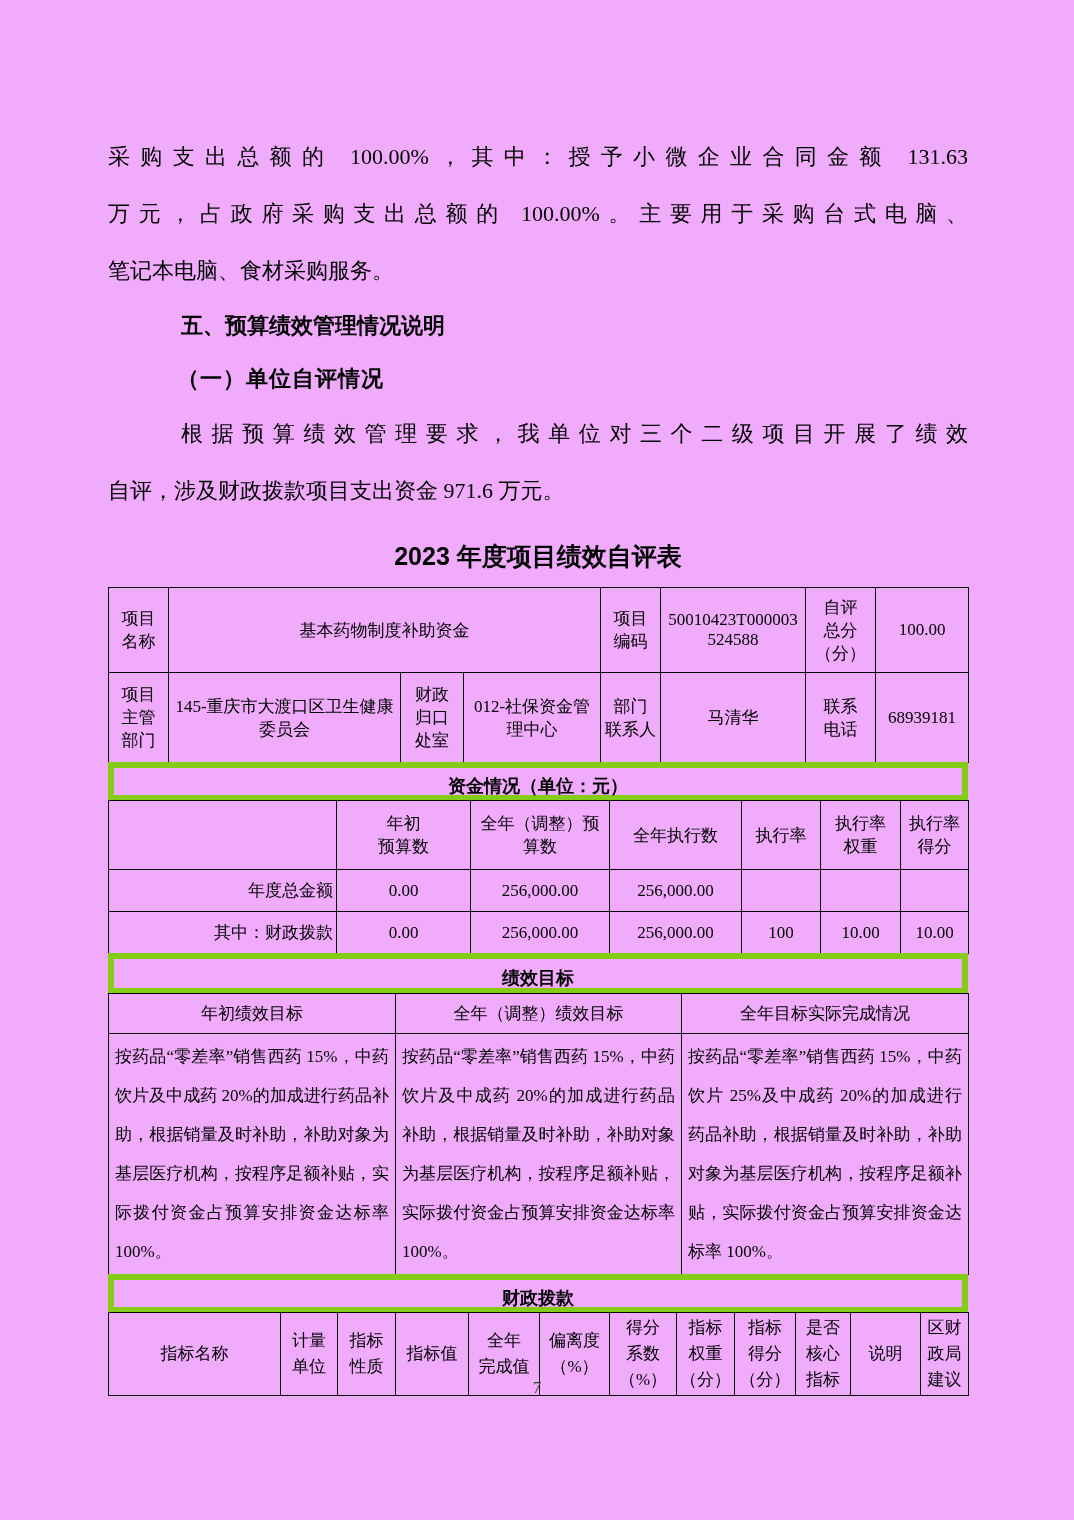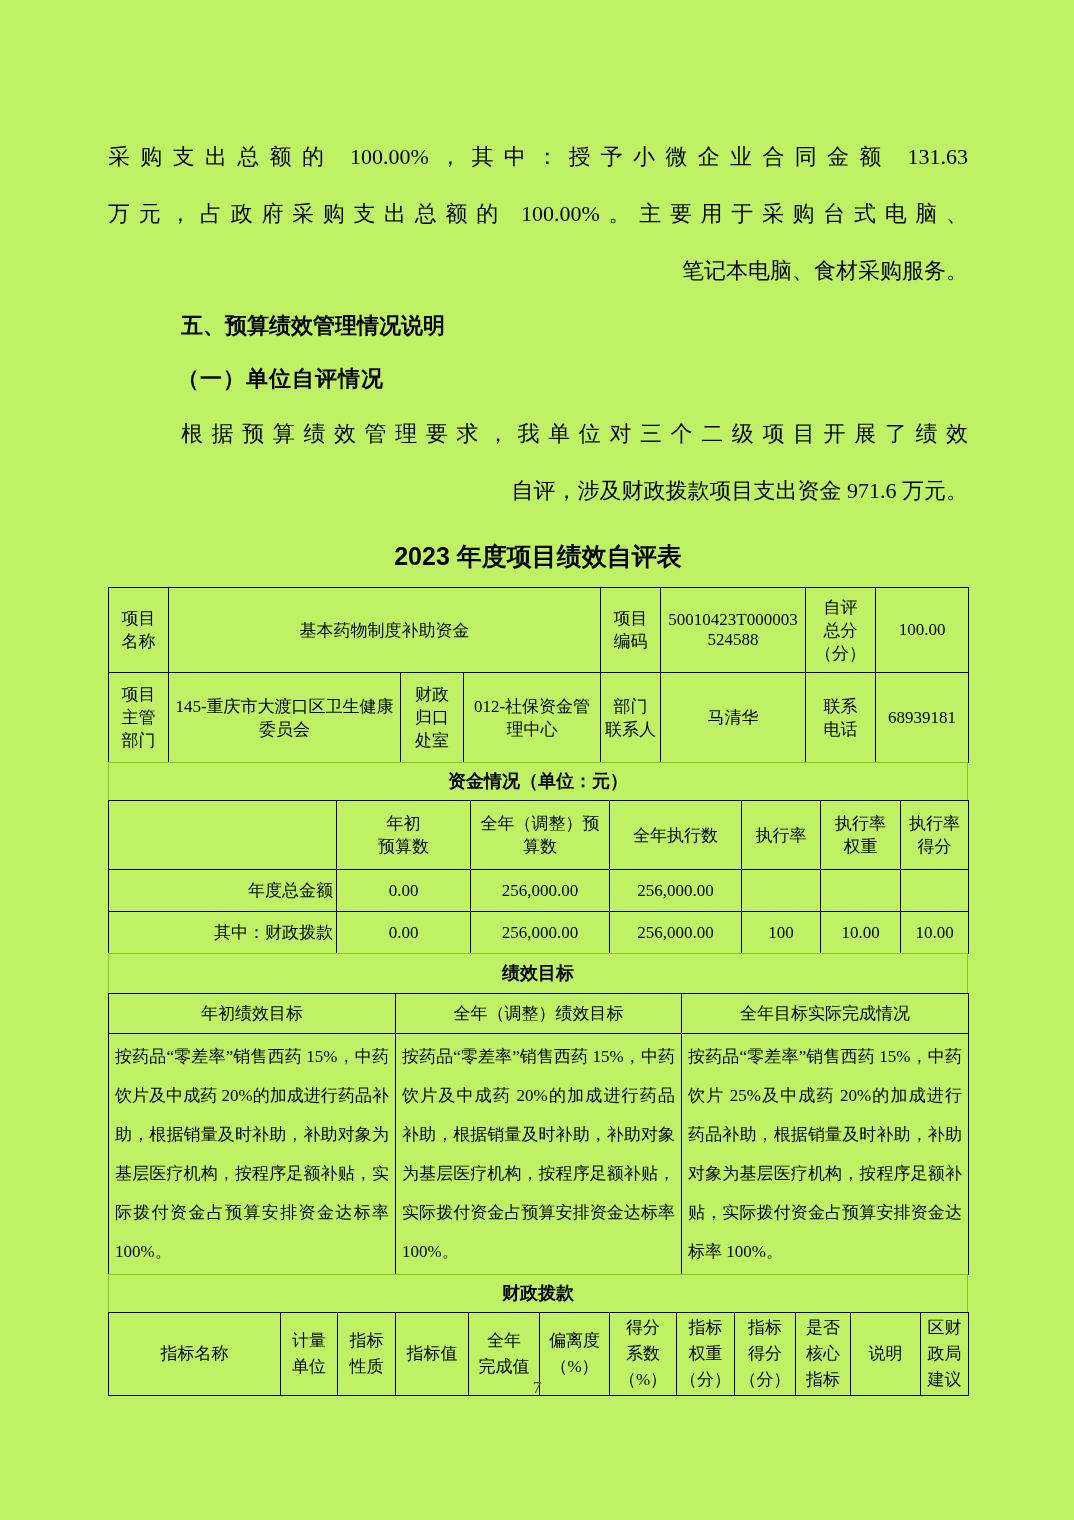--- a/index.html
+++ b/index.html
@@ -1,35 +1,35 @@
 <!DOCTYPE html>
 <html lang="zh"><head>
 <meta charset="utf-8">
 <style>
   html,body{margin:0;padding:0;background:#e8e8e8;}
   .page{
     position:relative;
     width:1074px;height:1520px;
     margin:0 auto;
-    background:#bef264;
+    background:#f0abfc;
     font-family:"Liberation Serif","DejaVu Serif",serif;
     color:#000;
     overflow:hidden;
   }
   .content{padding:128px 106px 0 108px;}
 
   
   .pline{
     font-size:22px;
     height:57px;line-height:57px;
     text-align:justify;
     white-space:nowrap;
   }
   .pline.stretch{white-space:normal;text-align:justify;text-align-last:justify;}
-  .pline.plain{text-align:right;}
+  .pline.plain{text-align:left;}
 
   .h1{
     font-family:"Liberation Sans","DejaVu Sans",sans-serif;
     font-weight:bold;font-size:22px;
     height:53px;line-height:53px;
     padding-left:73px;
   }
   .h2{
     font-weight:bold;font-size:22px;
     height:53px;line-height:53px;
@@ -51,21 +51,21 @@
     border:1px solid #000;
     font-size:17px;
     text-align:center;vertical-align:middle;
     padding:2px 3px;
     white-space:pre-line;
     overflow:hidden;
     box-sizing:border-box;
   }
   .sectionbar{
     width:860px;box-sizing:border-box;
-    border:1px solid #84cc16;margin-top:-1px;
+    border:6px solid #84cc16;margin-top:-1px;
     font-size:18px;font-weight:bold;text-align:center;
   }
   .bar-funds{line-height:37px;height:39px;}
   .bar-goals{line-height:39px;height:41px;}
   .bar-ind{line-height:37px;height:39px;}
 
   .t-info tr.r1 td{height:85px;}
   .t-info tr.r2 td{height:90px;}
   .code-cell{word-break:break-all;padding:2px 5px !important;}
 

